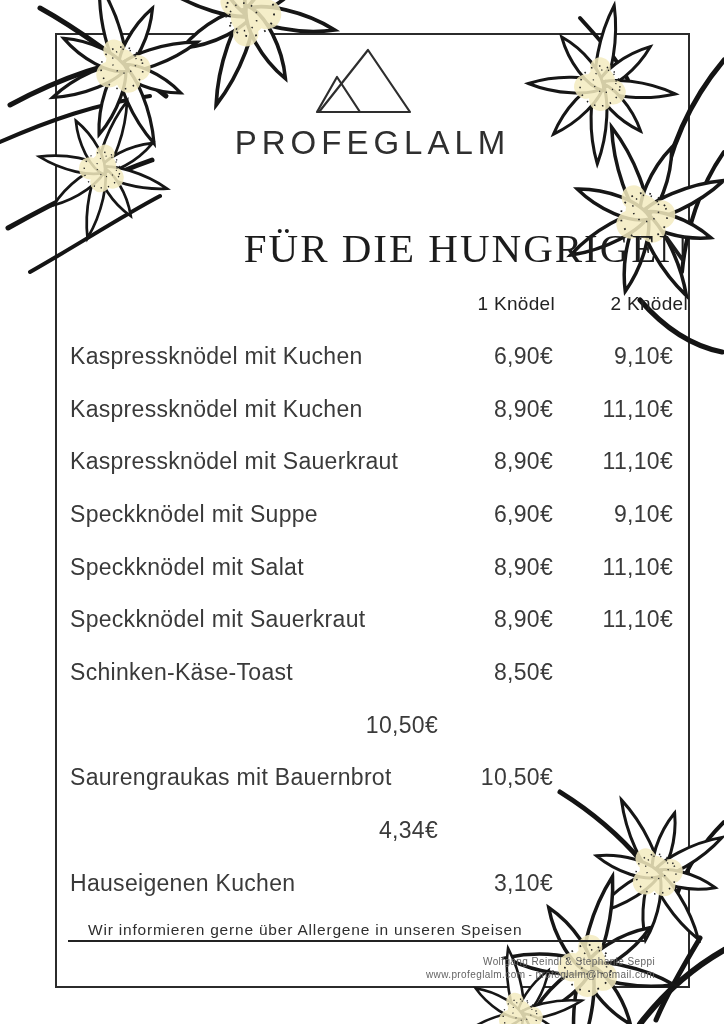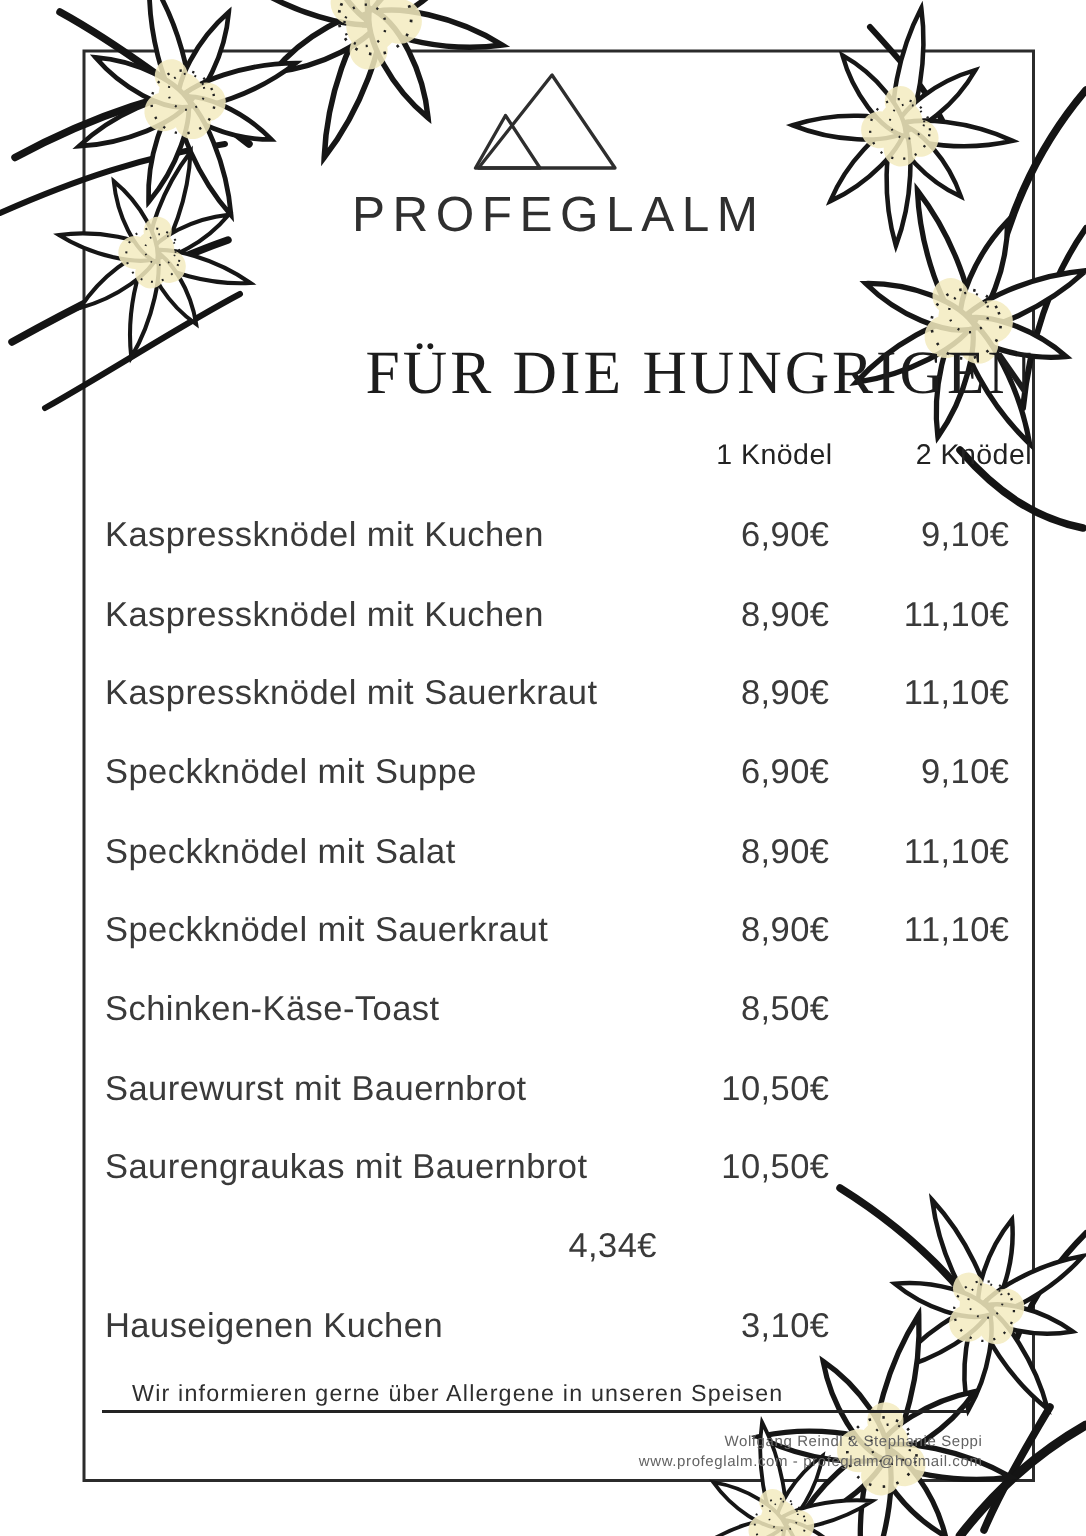--- a/index.html
+++ b/index.html
@@ -164,21 +164,20 @@
           <span class="nm">Speckknödel mit Sauerkraut</span>
           <span class="p1">8,90€</span>
           <span class="p2">11,10€</span>
         </div>
         <div class="menu-row">
           <span class="nm">Schinken-Käse-Toast</span>
           <span class="p1">8,50€</span>
           <span class="p2"></span>
         </div>
         <div class="menu-row">
-          <span class="nm">Saurewurst mit Bauernbrot</span>
           <span class="p1">10,50€</span>
           <span class="p2"></span>
         </div>
         <div class="menu-row">
           <span class="nm">Saurengraukas mit Bauernbrot</span>
           <span class="p1">10,50€</span>
           <span class="p2"></span>
         </div>
         <div class="menu-row">
           <span class="p1">4,34€</span>

